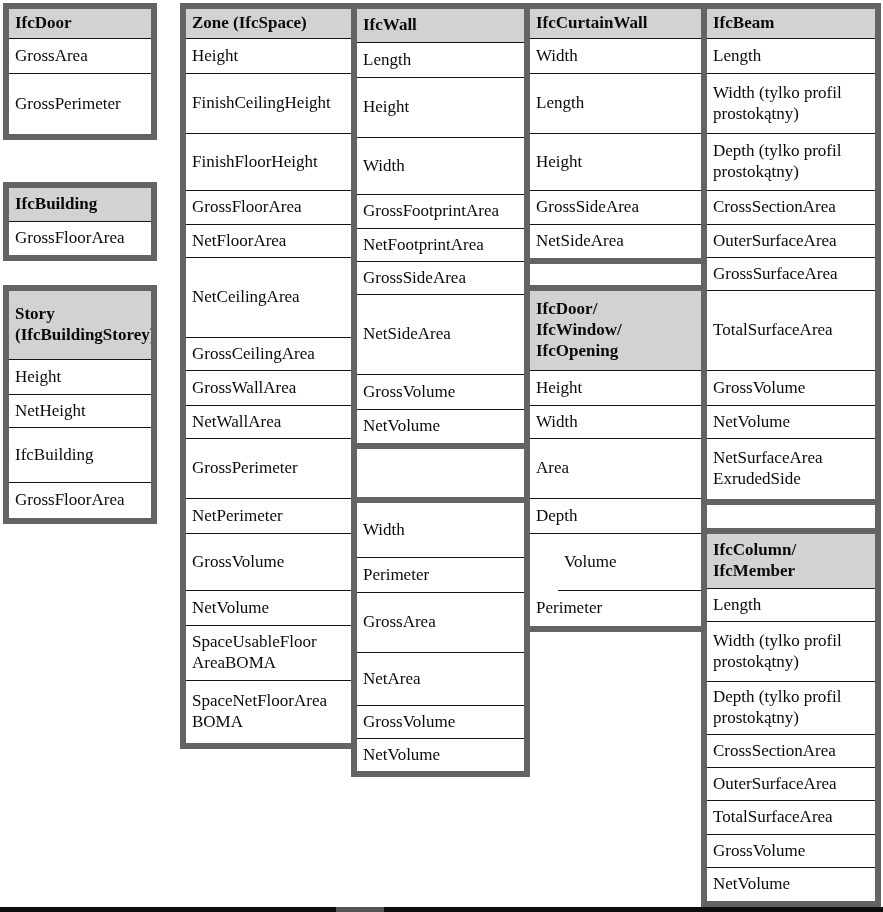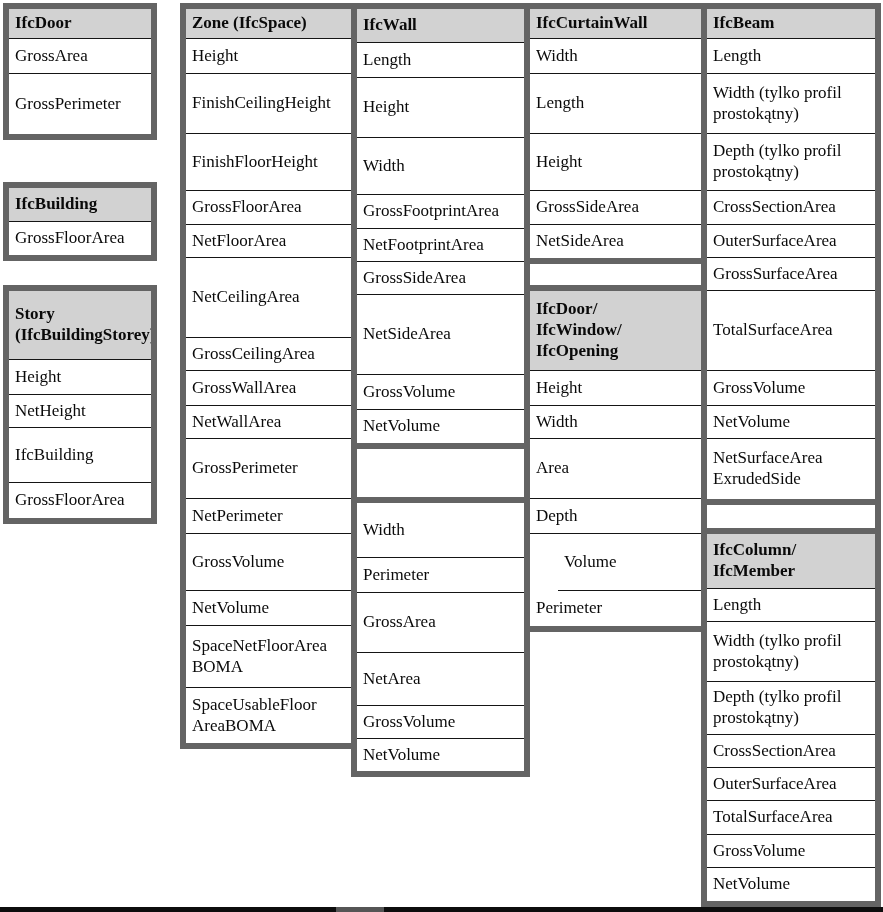--- a/index.html
+++ b/index.html
@@ -66,24 +66,24 @@
         <div class="cell" style="height: 34px;">GrossFloorArea</div>
         <div class="cell" style="height: 33px;">NetFloorArea</div>
         <div class="cell" style="height: 80px;">NetCeilingArea</div>
         <div class="cell" style="height: 33px;">GrossCeilingArea</div>
         <div class="cell" style="height: 35px;">GrossWallArea</div>
         <div class="cell" style="height: 33px;">NetWallArea</div>
         <div class="cell" style="height: 60px;">GrossPerimeter</div>
         <div class="cell" style="height: 35px;">NetPerimeter</div>
         <div class="cell" style="height: 57px;">GrossVolume</div>
         <div class="cell" style="height: 35px;">NetVolume</div>
+        <div class="cell" style="height: 55px;">SpaceUsableFloor
+AreaBOMA</div>
         <div class="cell" style="height: 62px;">SpaceNetFloorArea
 BOMA</div>
-        <div class="cell" style="height: 55px;">SpaceUsableFloor
-AreaBOMA</div>
       </div>
     </div>
     <div class="col" style="width: 179px; margin-left: -6px;">
       <div class="sec">
         <div class="cell hdr" style="height: 34px;">IfcWall</div>
         <div class="cell" style="height: 35px;">Length</div>
         <div class="cell" style="height: 60px;">Height</div>
         <div class="cell" style="height: 57px;">Width</div>
         <div class="cell" style="height: 34px;">GrossFootprintArea</div>
         <div class="cell" style="height: 33px;">NetFootprintArea</div>

